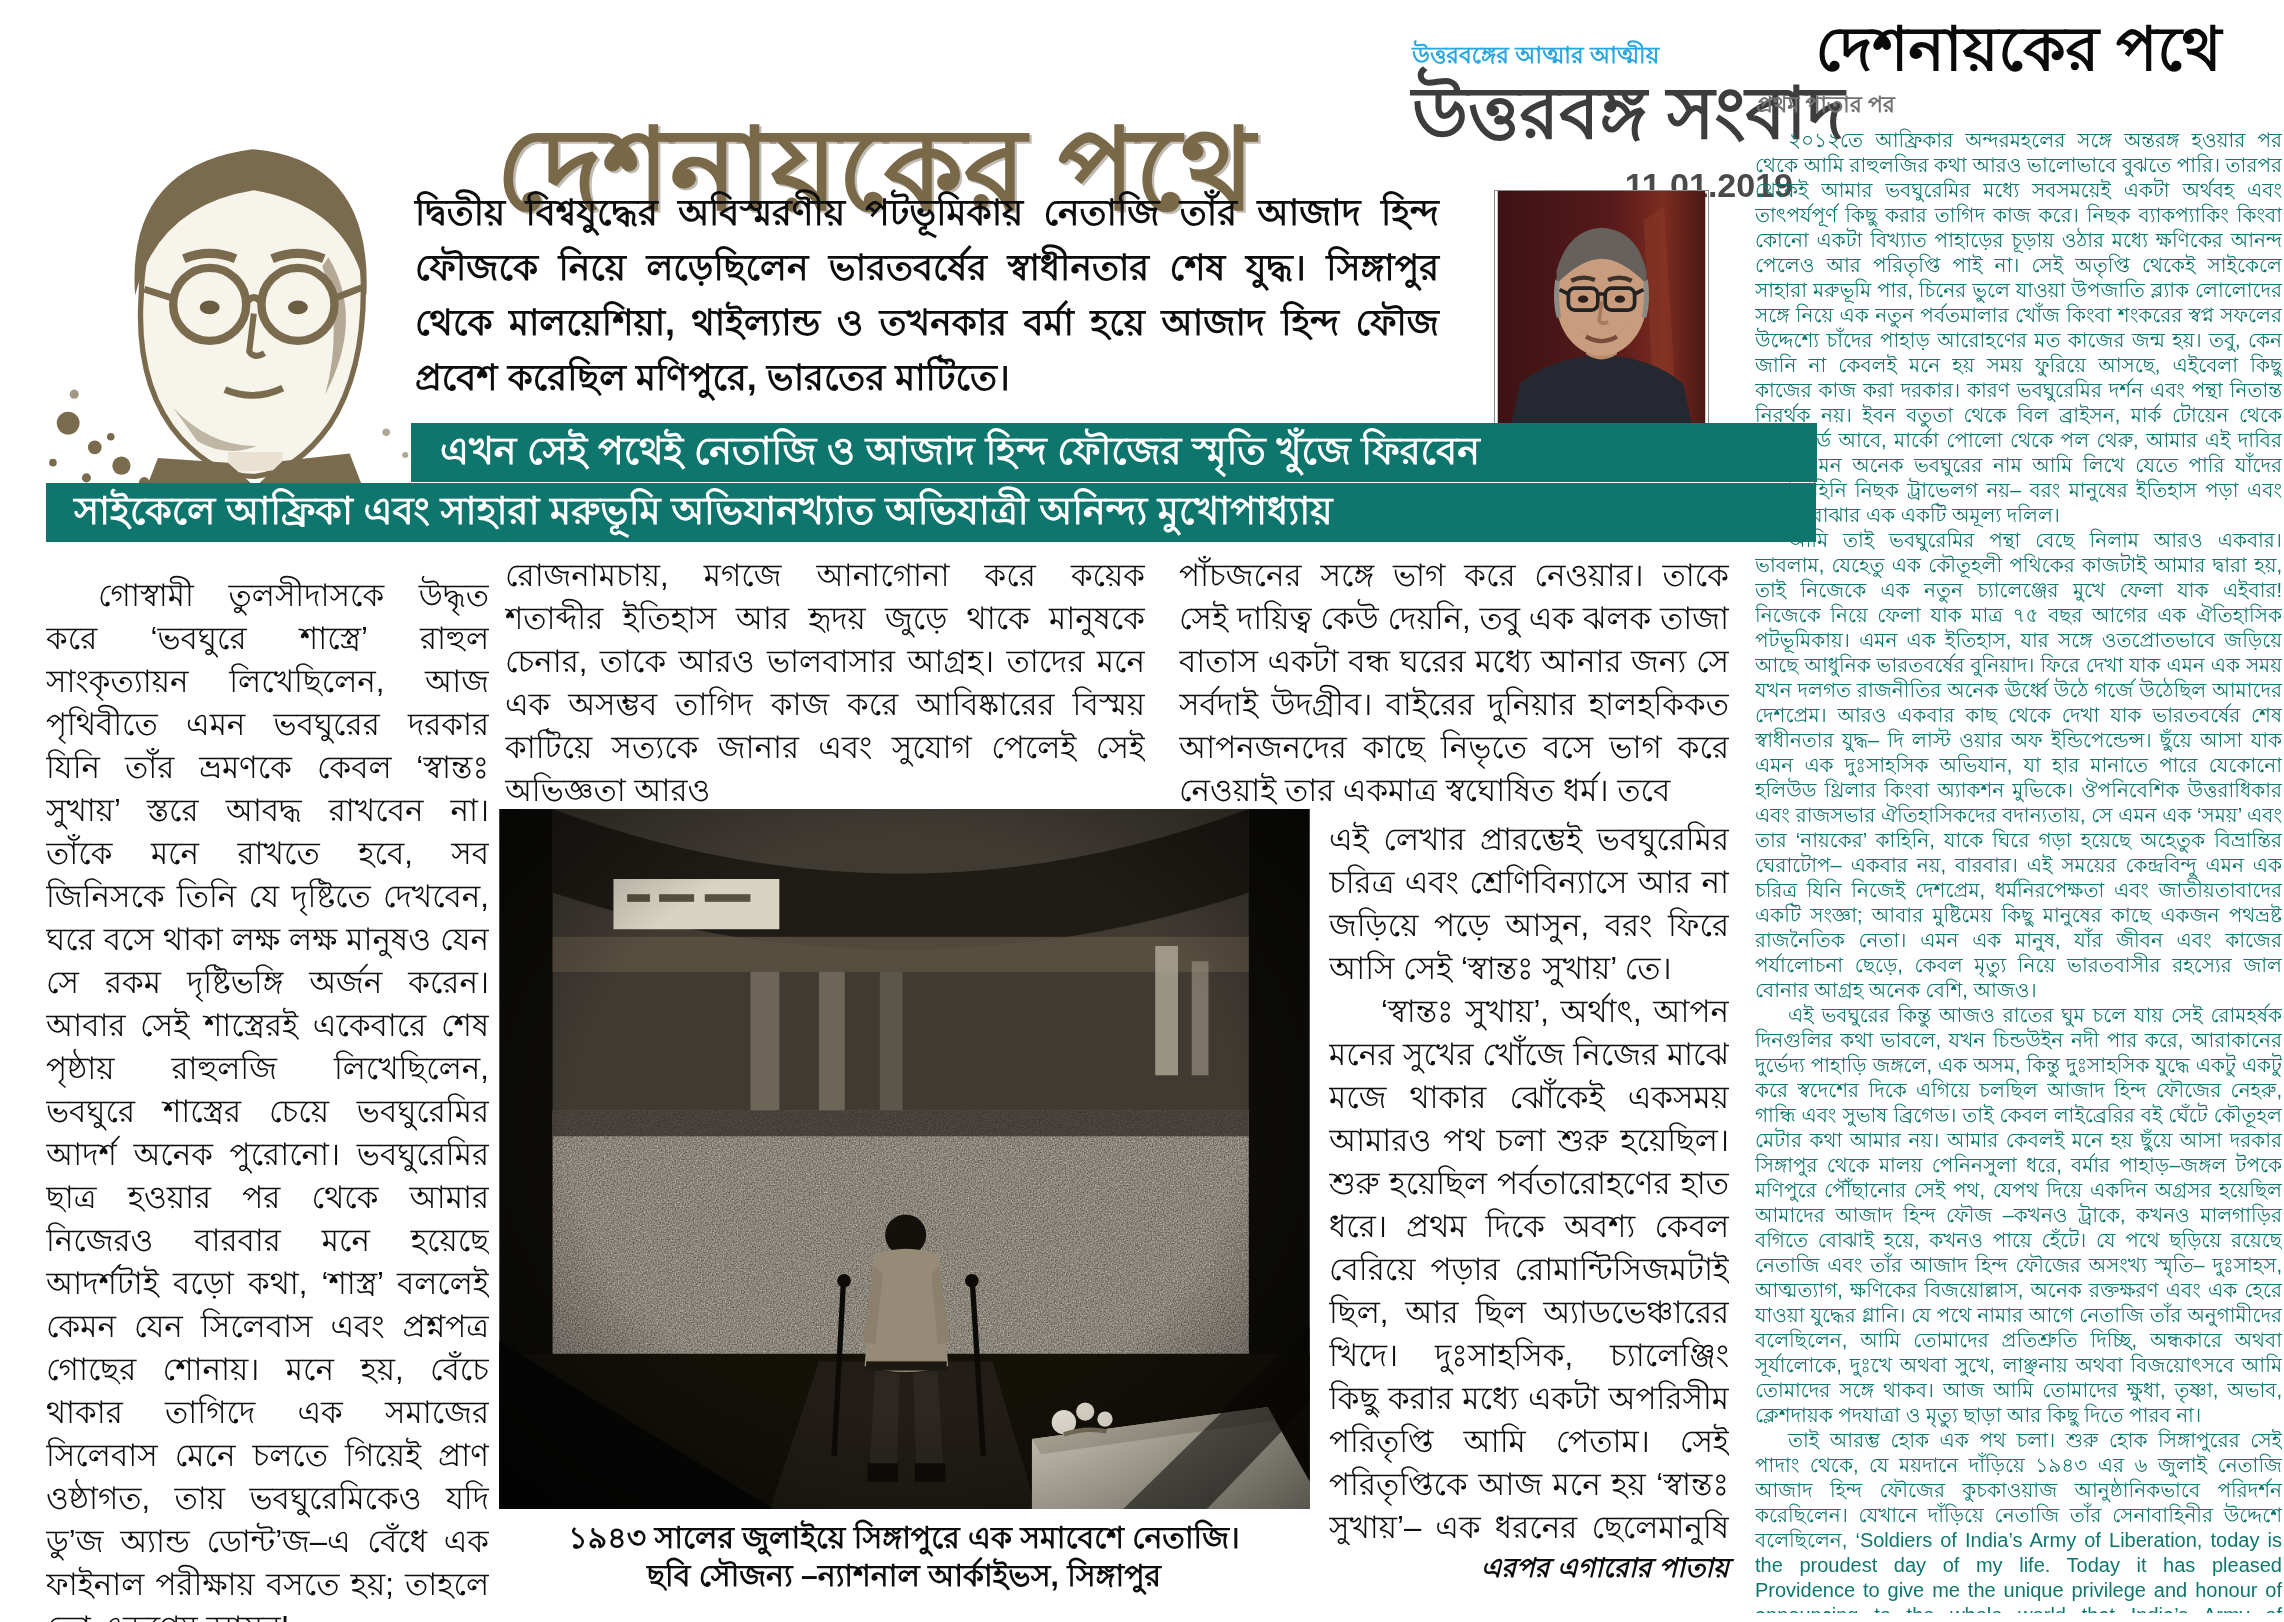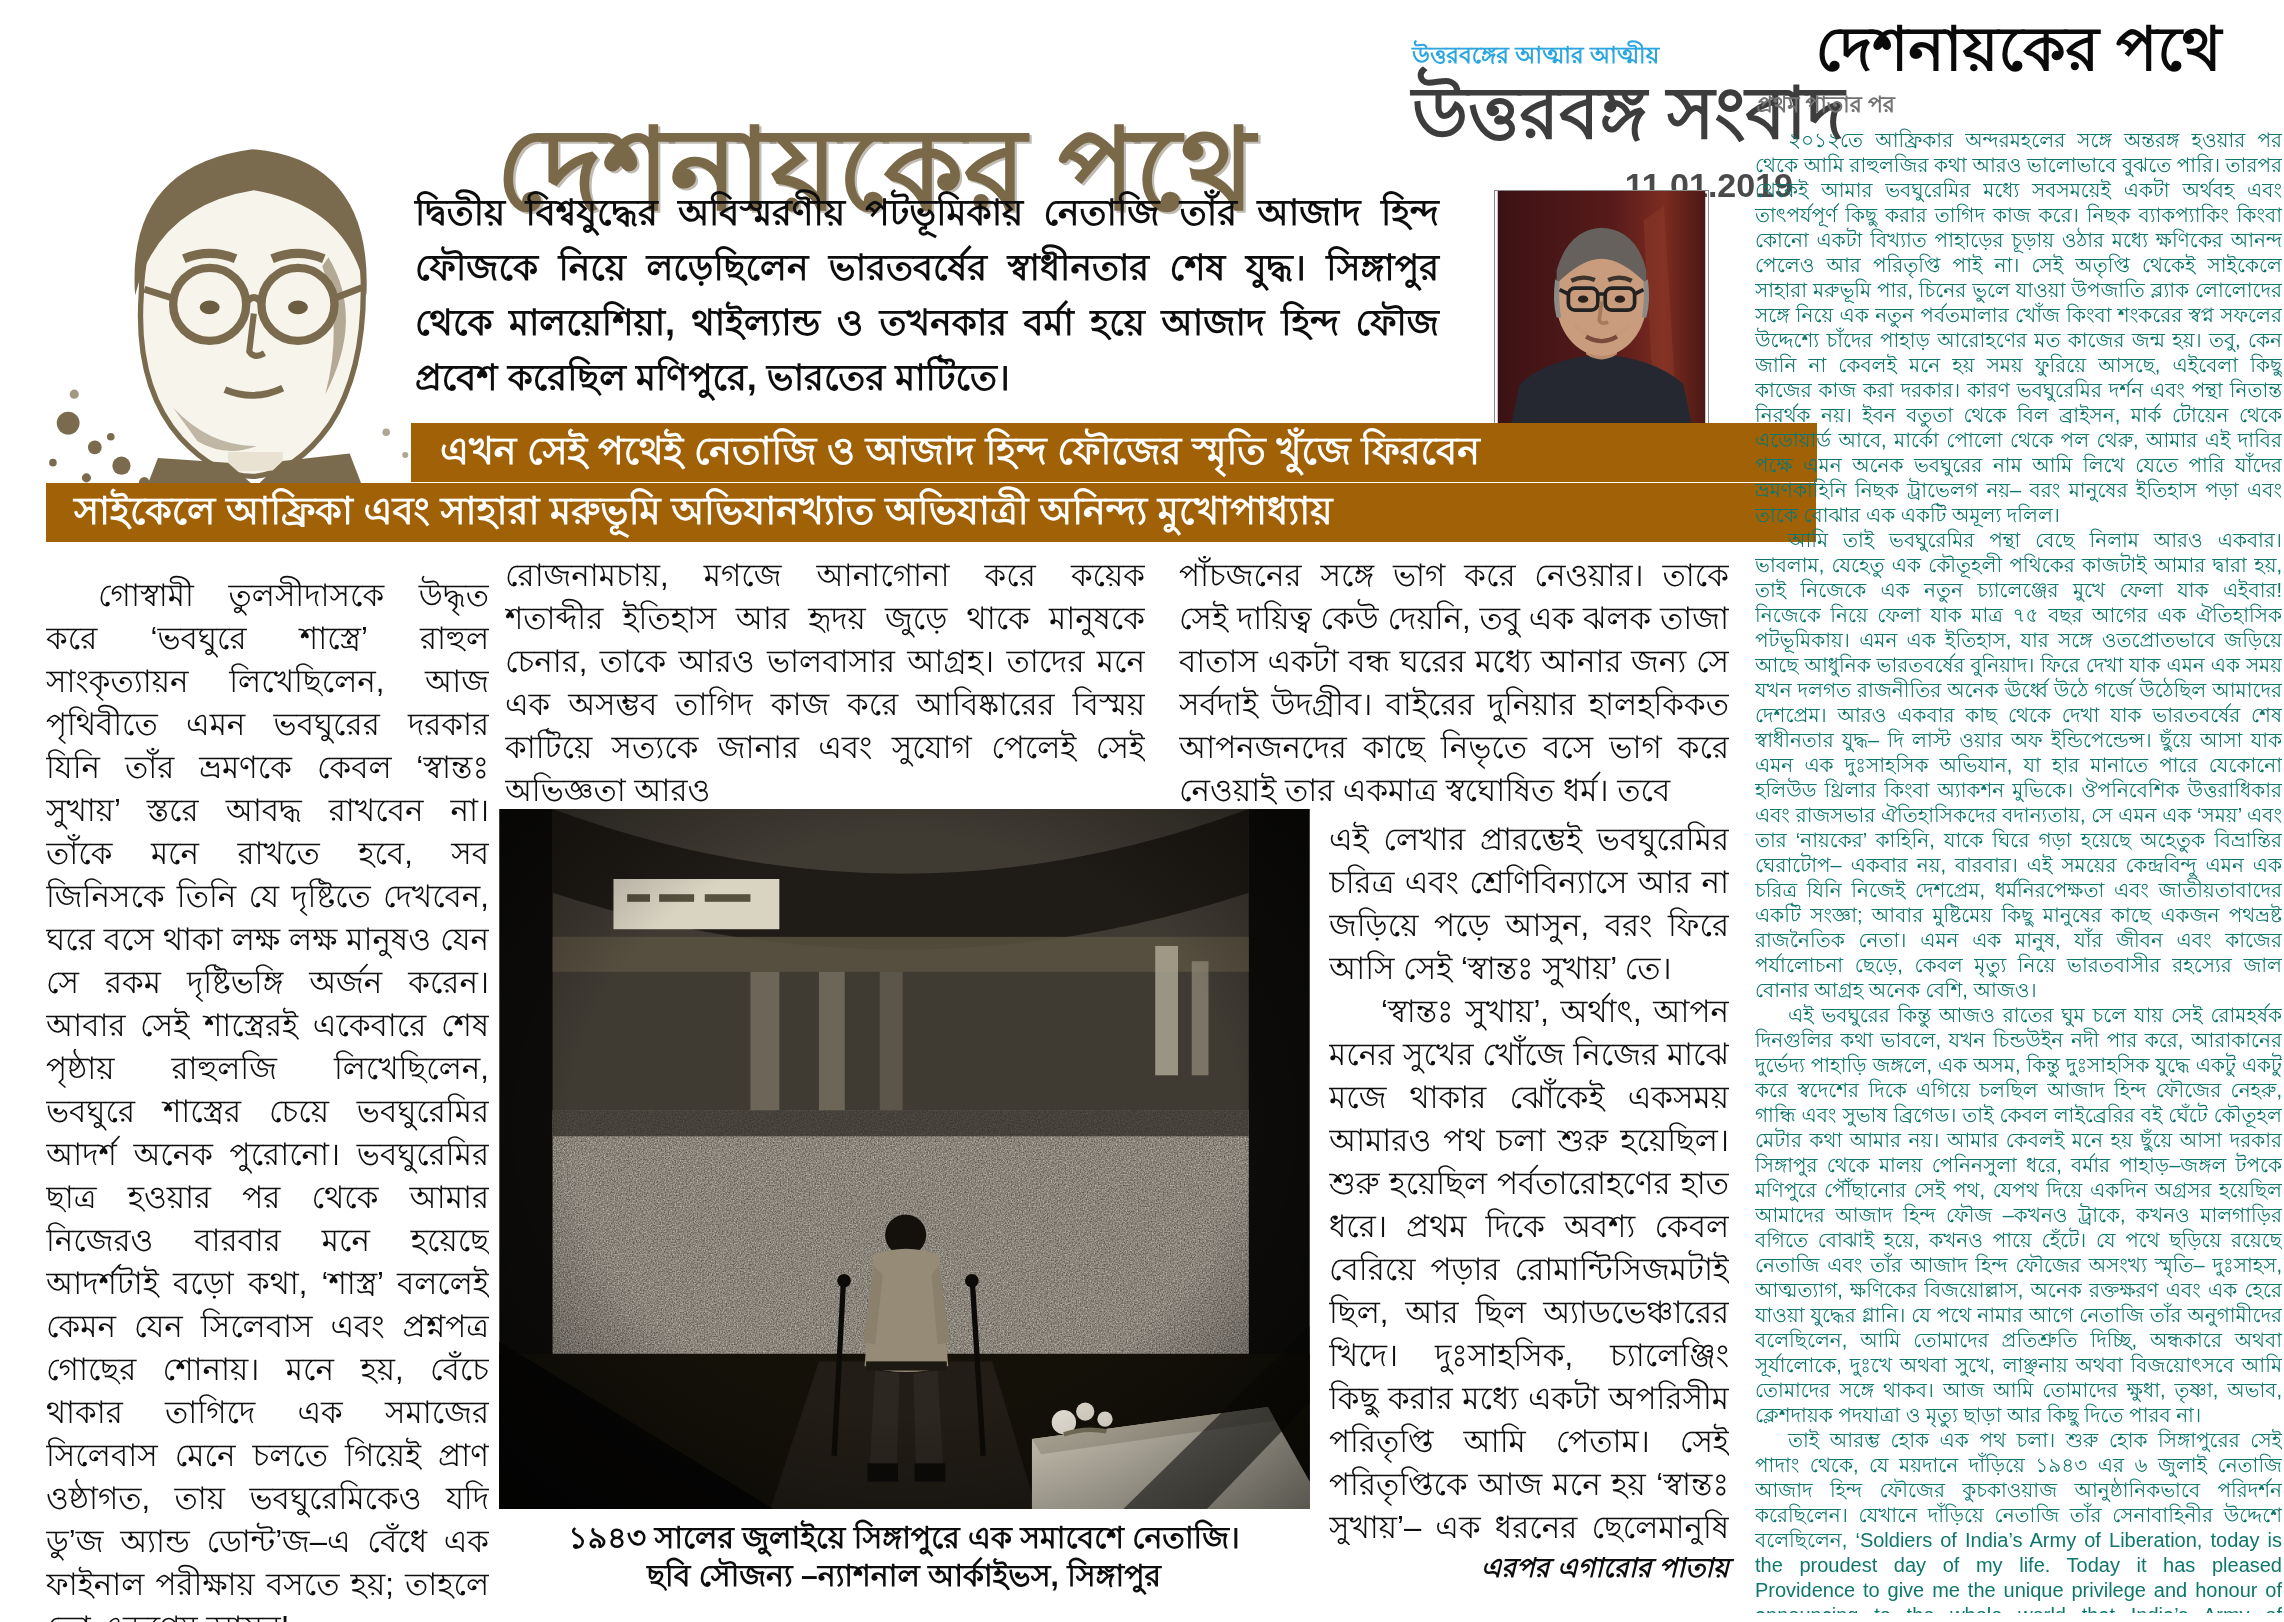--- a/index.html
+++ b/index.html
@@ -18,21 +18,21 @@
     position:absolute; left:415px; top:185px; width:1024px;
     font-size:36px; line-height:55px; font-weight:bold; color:#0d0d0d; text-align:justify;
   }
   .masthead{position:absolute; left:1412px; top:37px; width:381px;}
   .masthead .tagline{display:block; text-align:left; font-size:23px; font-weight:bold; color:#2ba6df;}
   .masthead .paper-name{display:block; text-align:center; font-size:72px; line-height:1.05; font-weight:bold; color:#3d3d3d; white-space:nowrap;}
   .masthead .issue-date{display:block; text-align:right; font-size:34px; font-weight:600; color:#4a4a4a; margin-top:14px;}
   .author-photo{position:absolute; left:1494px; top:190px; width:215px; height:236px; border:1.5px solid #8a8a8a; box-sizing:border-box;}
   .author-photo svg{display:block; width:100%; height:100%;}
   
-  .banner-row{position:absolute; background:#a16207; color:#fff; font-weight:bold; font-size:38px; display:flex; align-items:center; white-space:nowrap; overflow:hidden;}
+  .banner-row{position:absolute; background:#0f766e; color:#fff; font-weight:bold; font-size:38px; display:flex; align-items:center; white-space:nowrap; overflow:hidden;}
   .banner-row1{left:411px; top:423px; width:1377px; height:59px; padding-left:29px;}
   .banner-row2{left:46px;  top:483px; width:1742px; height:59px; padding-left:28px;}
   
   .col{position:absolute; text-align:justify; font-size:31px; line-height:43px; color:#0f0f0f; overflow:hidden;}
   .col p{margin:0;}
   .indent{text-indent:52px;}
   .col1{left:46px;   top:554px;  width:443px; height:1062px;margin-top:20px;}
   .col2{left:505px;  top:554px;  width:640px; height:251px;}
   .col3{left:1179px; top:554px;  width:550px; height:251px;}
   .col4{left:1329px; top:818px; width:400px; height:727px;}

